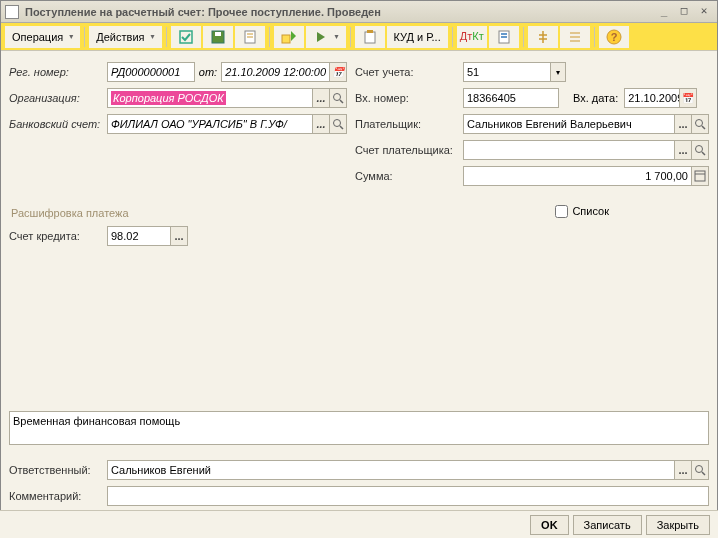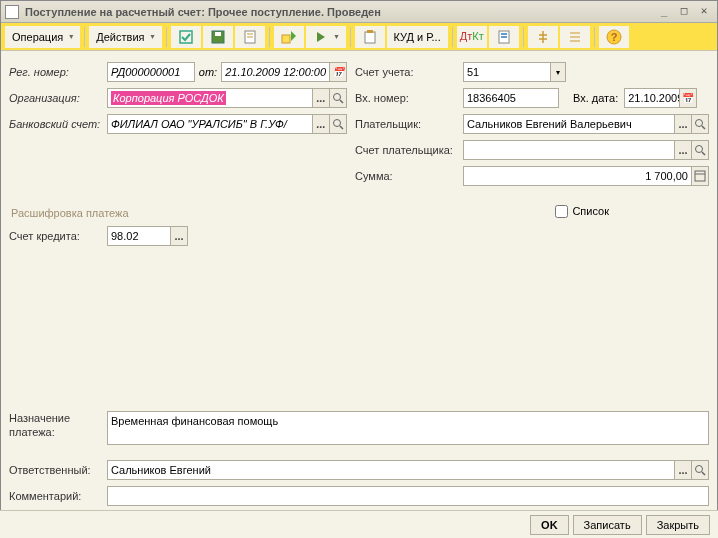--- a/index.html
+++ b/index.html
@@ -279,21 +279,20 @@
     <div class="lbl">Счет кредита:</div>
     <div class="inp" style="width:64px">
         <span>98.02</span>
       </div>
     <div class="btn-dots">...</div>
   </div>
 
   <div class="big-area"></div>
 
   <div class="row" style="align-items:flex-start">
-    <div class="lbl" style="line-height:14px"><span>Назначение</span><br><span>платежа:</span></div>
     <div class="textarea flex1" style="height:34px"><span>Временная финансовая помощь</span></div>
   </div>
 
   <div style="height:10px"></div>
 
   <div class="row">
     <div class="lbl">Ответственный:</div>
     <div class="inp flex1">
         <span>Сальников Евгений</span>
       </div>

